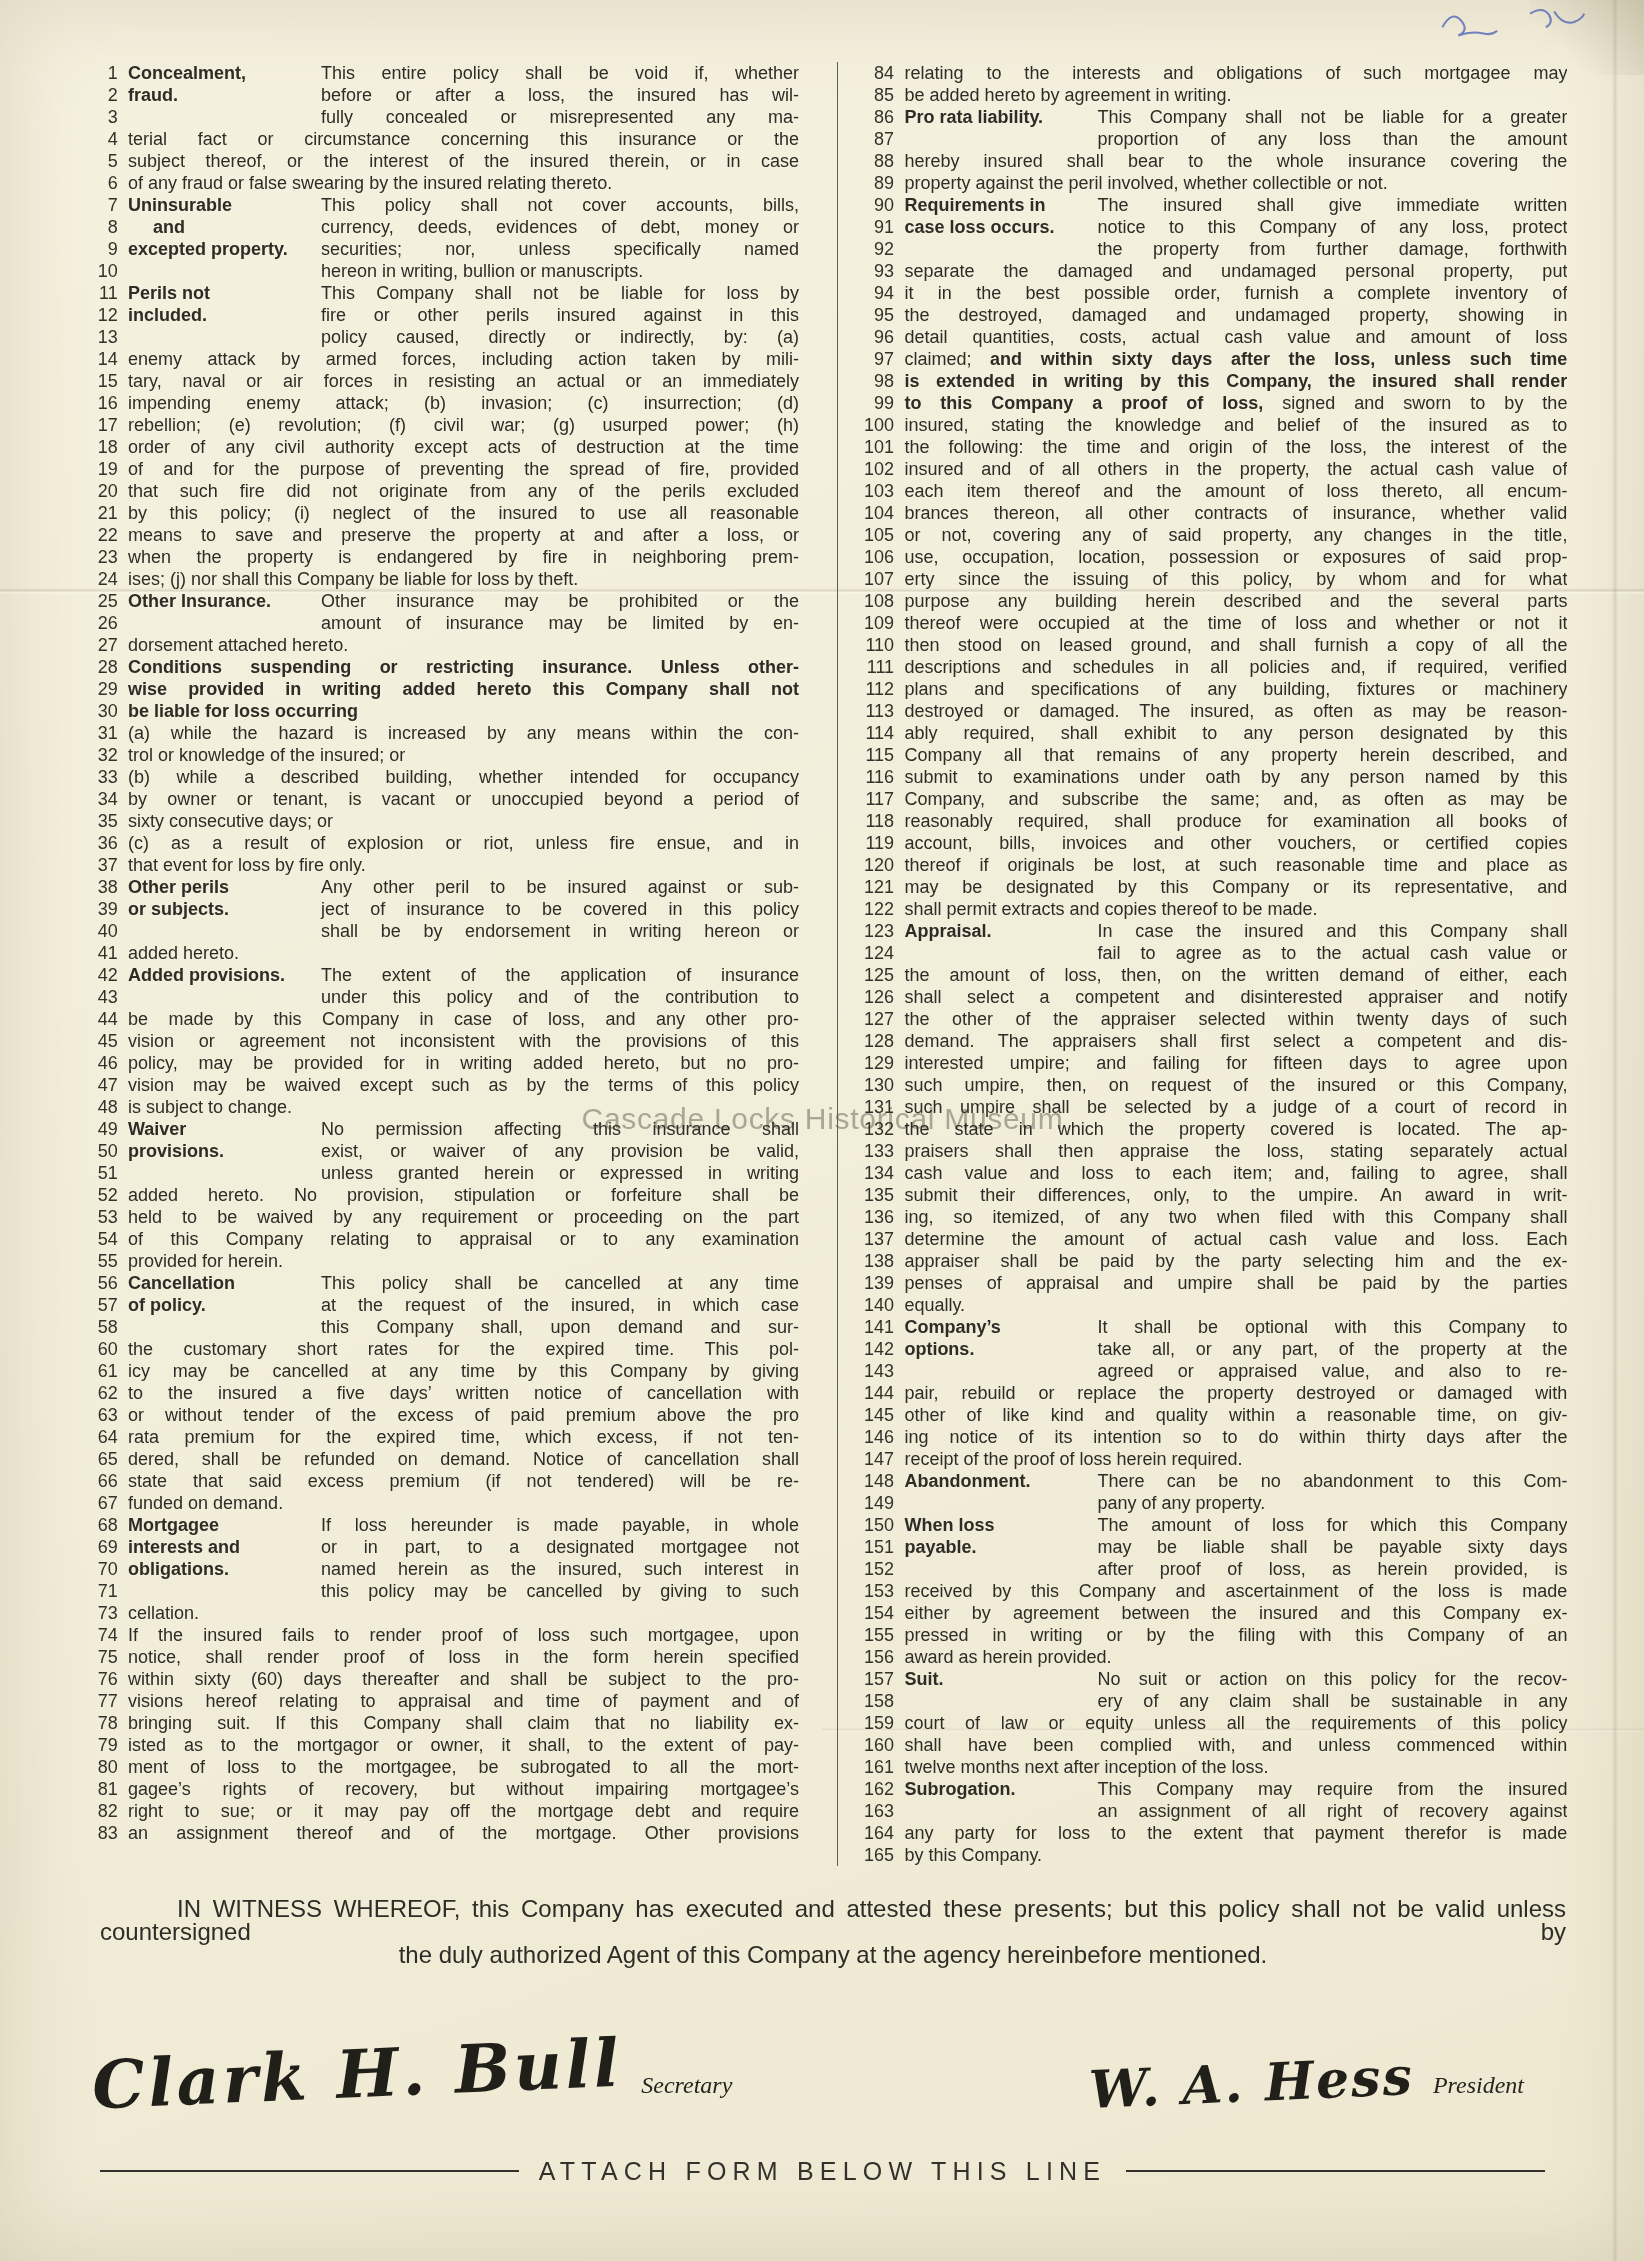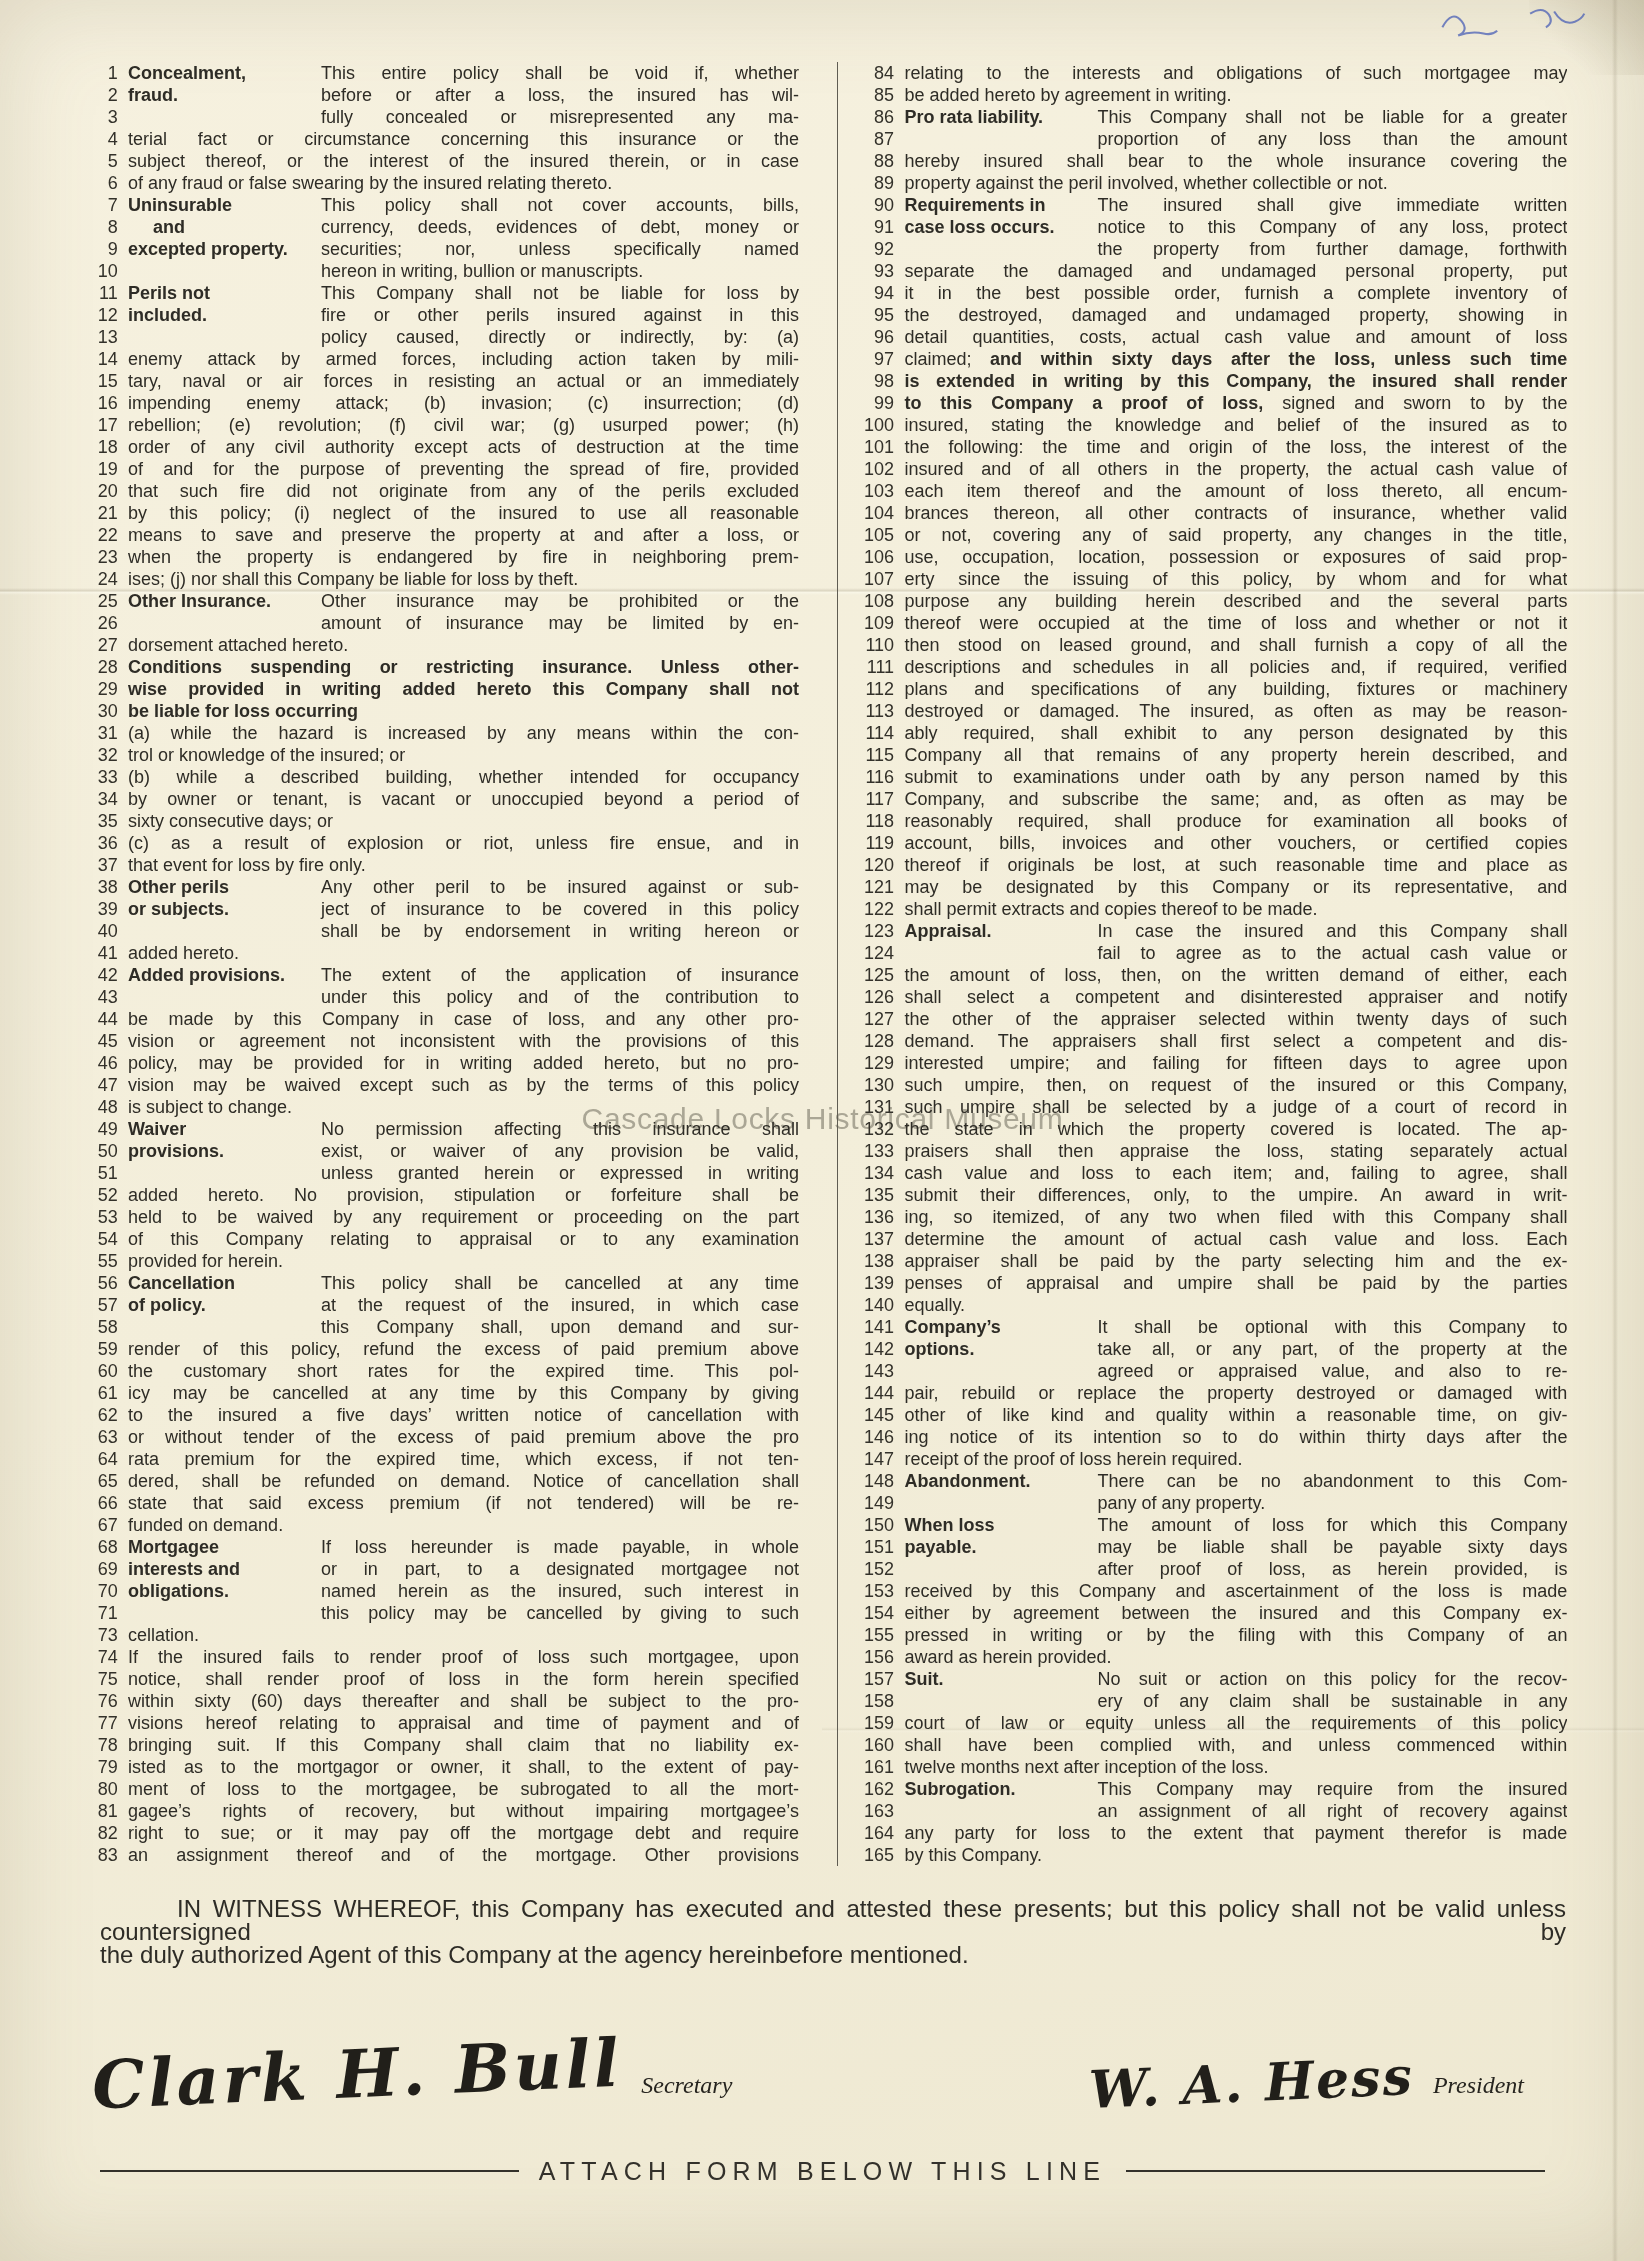--- a/index.html
+++ b/index.html
@@ -39,21 +39,21 @@
   .rag .txt { text-align-last:left; }
   .txt b { font-weight:700; }
 
   
   .watermark { position:absolute; top:1102px; left:0; width:100%; text-align:center;
     font-size:30px; letter-spacing:0.7px; color:#6f6c5d; opacity:.55; pointer-events:none; }
 
   
   .witness { margin:31px 79px 0 100px; font-size:24px; line-height:23px; }
   .witness .l1 { text-indent:77px; text-align:justify; text-align-last:justify; }
-  .witness .l2 { text-align:left; }
+  .witness .l2 { text-align:center; }
 
   
   .signatures { display:flex; justify-content:space-between; align-items:flex-end;
     margin:31.5px 121px 0 92px; height:115px; }
   .sig-pair { display:flex; align-items:flex-end; gap:19px; }
   .signature { font-family:"DejaVu Serif", serif; font-style:italic; font-weight:700;
     color:#211f1a; transform:rotate(-2.5deg); white-space:nowrap; }
   .signature.secretary { font-size:66px; letter-spacing:3.4px; }
   .signature.president { font-size:52px; letter-spacing:2.1px; }
   .sig-label { font-family:"Liberation Serif", serif; font-style:italic; font-size:24px;
@@ -440,26 +440,20 @@
             <span class="txt">at the request of the insured, in which case</span>
           </div>
         </div>
         <div class="line">
           <span class="num">58</span>
           <div class="content ind">
             <span class="txt">this Company shall, upon demand and sur-</span>
           </div>
         </div>
         <div class="line">
-          <span class="num">59</span>
-          <div class="content">
-            <span class="txt">render of this policy, refund the excess of paid premium above</span>
-          </div>
-        </div>
-        <div class="line">
           <span class="num">60</span>
           <div class="content">
             <span class="txt">the customary short rates for the expired time. This pol-</span>
           </div>
         </div>
         <div class="line">
           <span class="num">61</span>
           <div class="content">
             <span class="txt">icy may be cancelled at any time by this Company by giving</span>
           </div>

